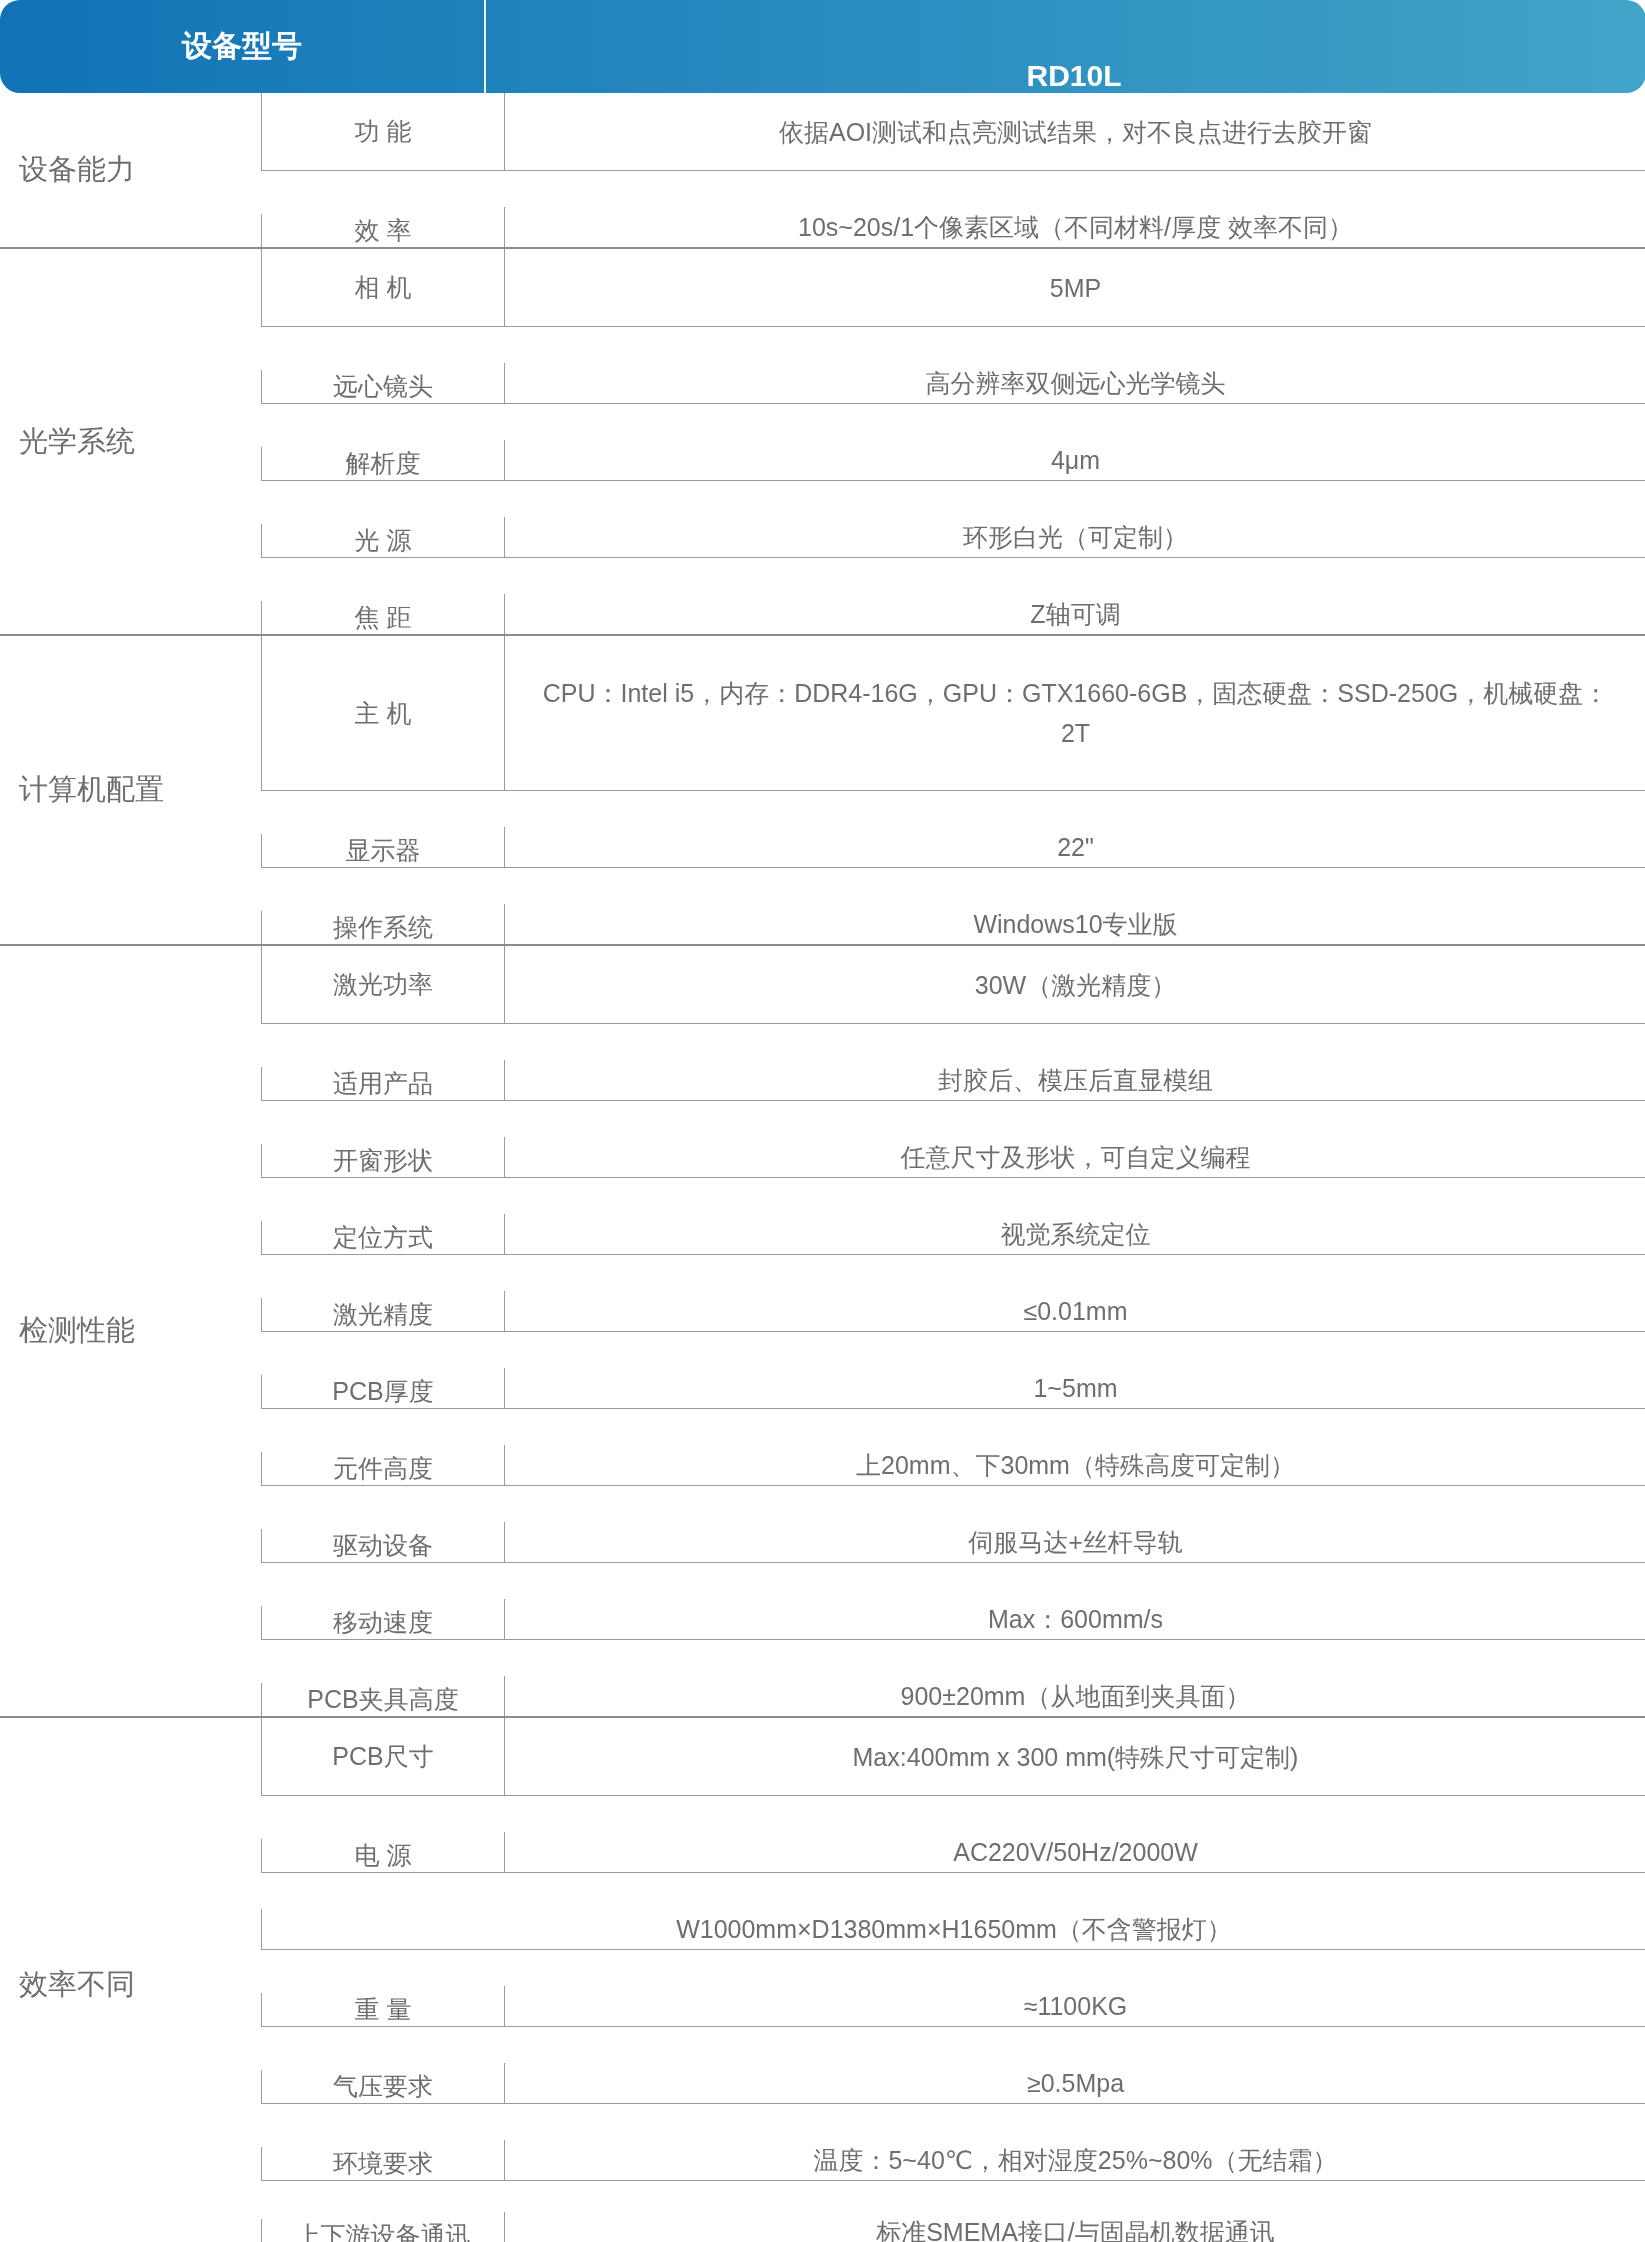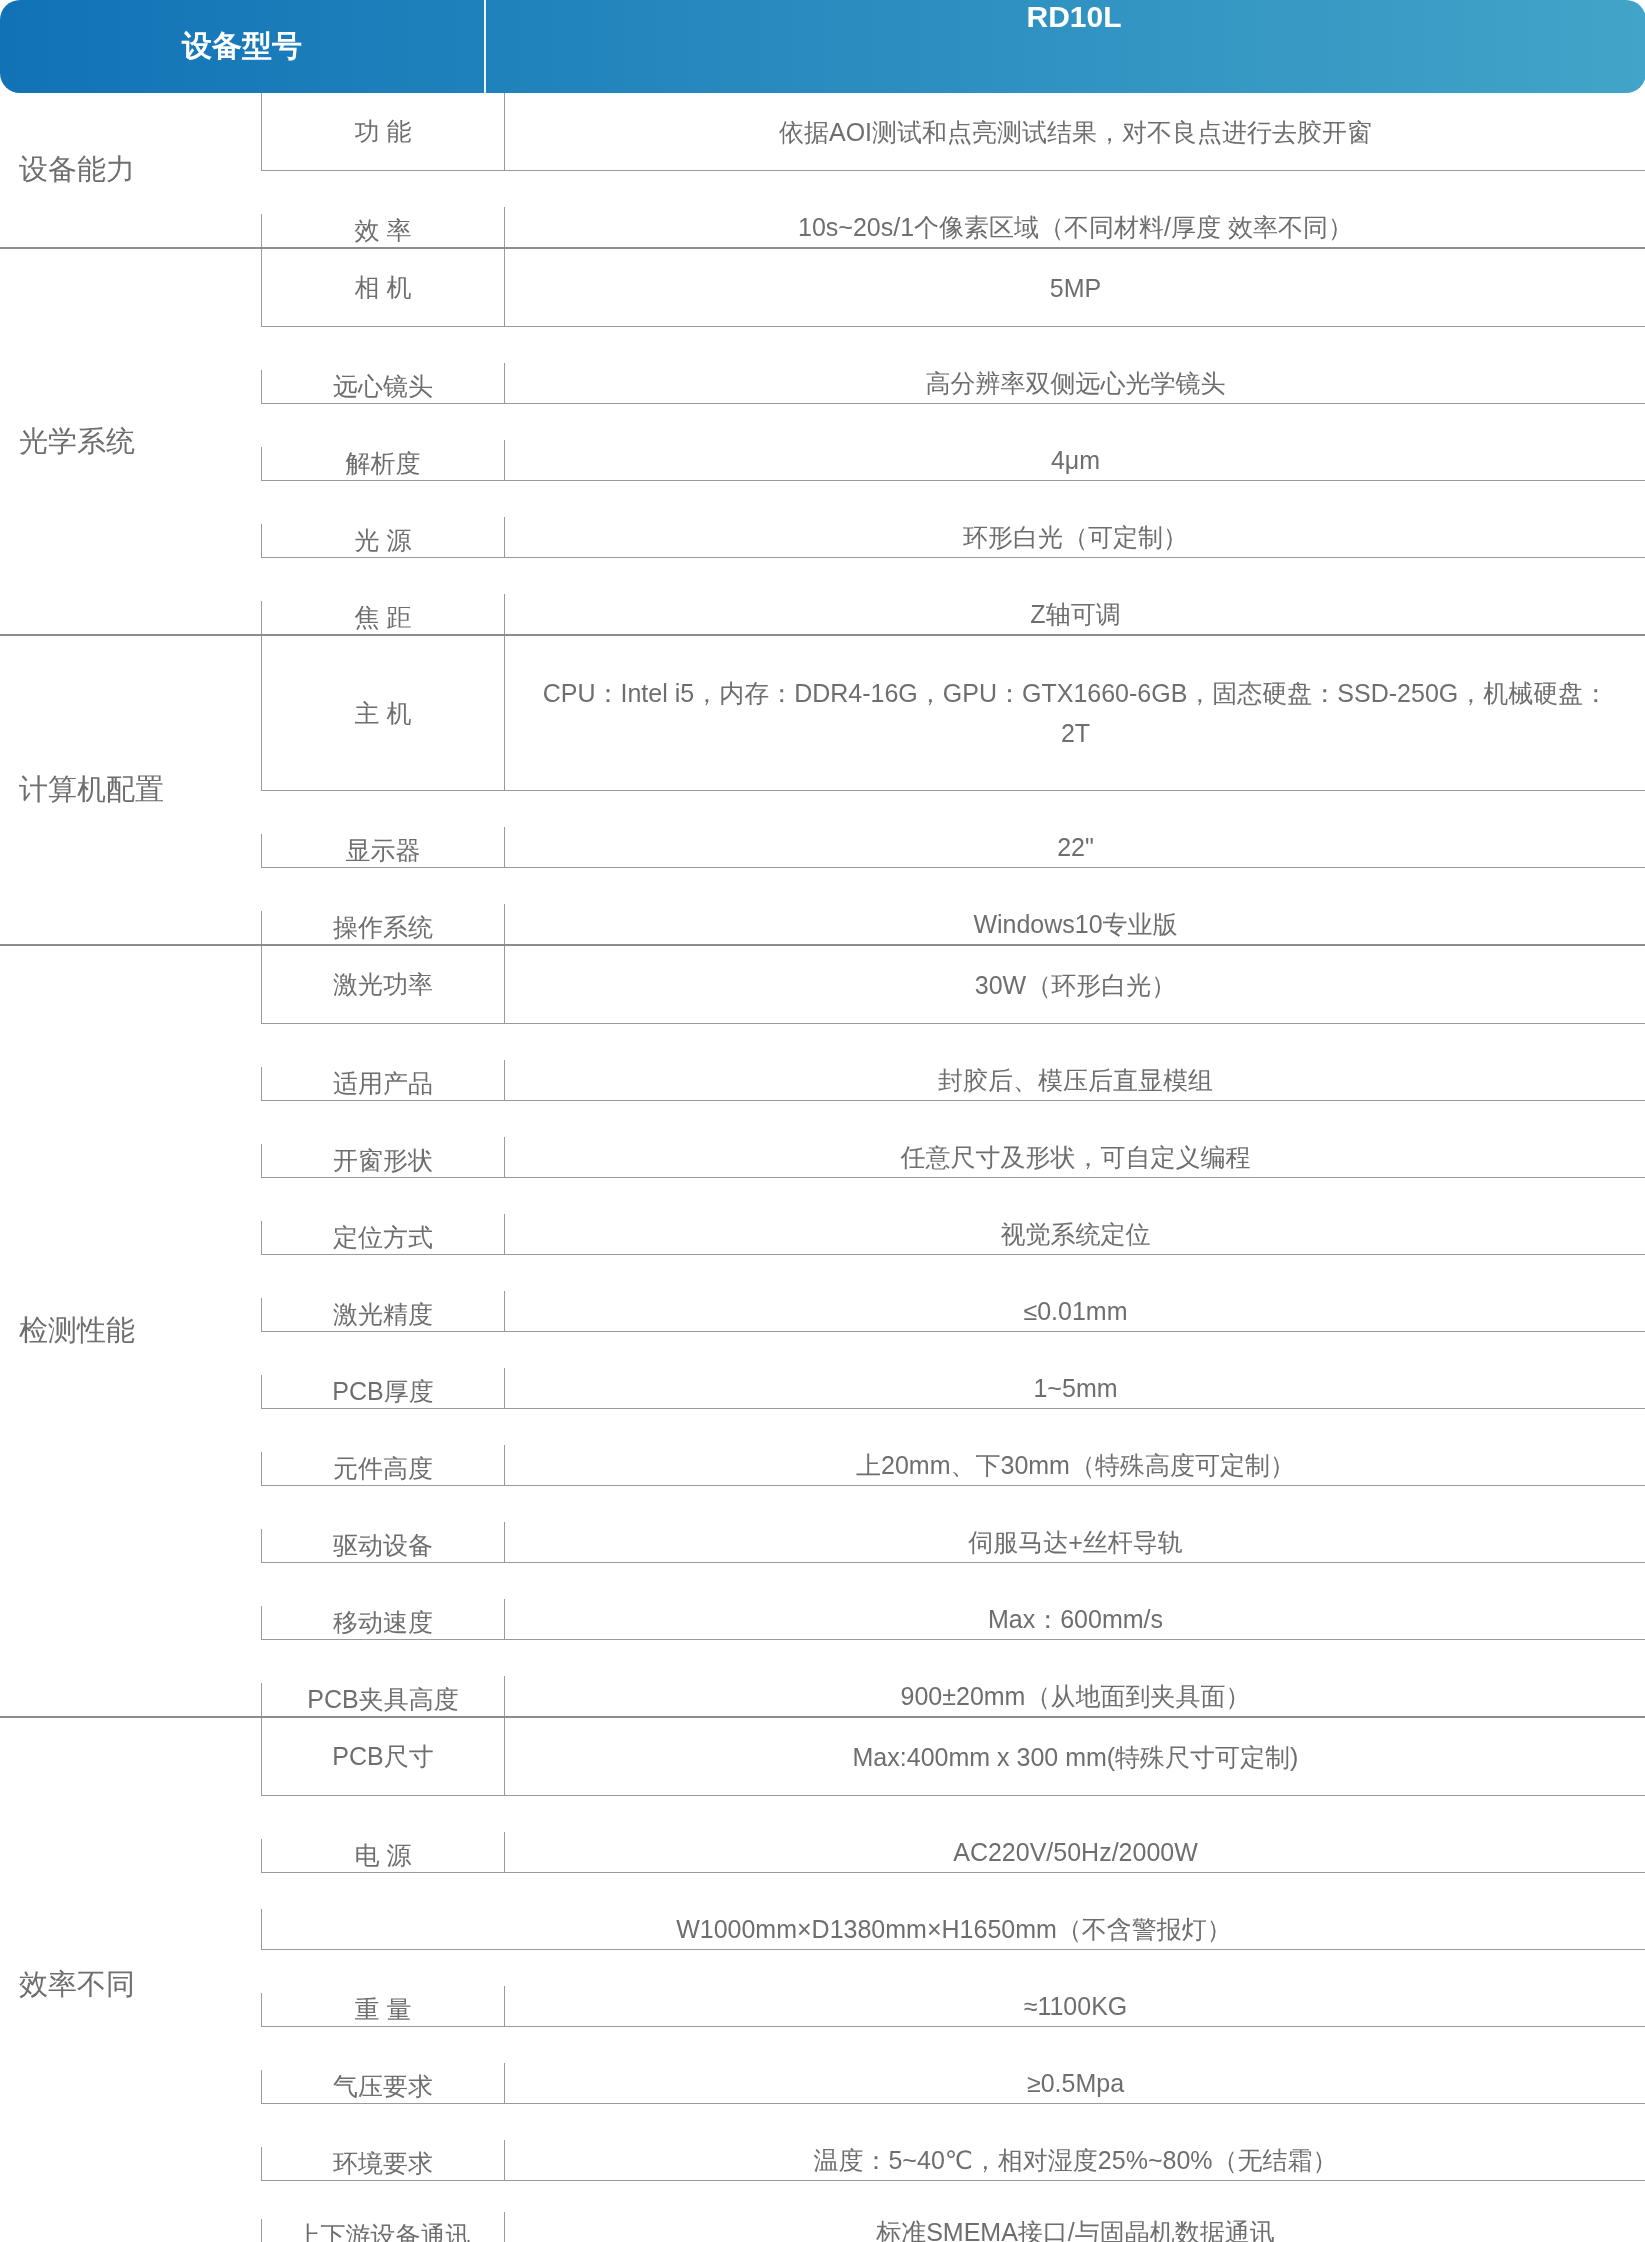--- a/index.html
+++ b/index.html
@@ -33,21 +33,21 @@
   .hcell-left {
     width: 486px;
     display: flex;
     align-items: center;
     justify-content: center;
     border-right: 2.6px solid rgba(255,255,255,0.9);
   }
   .hcell-right {
     flex: 1;
     display: flex;
-    align-items: flex-start;
+    align-items: flex-end;
     justify-content: center;
     margin-left: 16px;
   }
   
   .sec { display: flex; }
   .sec + .sec { border-top: 2.6px solid var(--line-strong); }
   .group-cell {
     width: 242px;
     display: flex;
     align-items: center;
@@ -159,21 +159,21 @@
     </div>
   </section>
 
   <section class="sec">
     <div class="group-cell">
       <span>检测性能</span>
     </div>
     <div class="rows">
       <div class="row">
         <div class="pcell">激光功率</div>
-        <div class="vcell">30W（环形白光）</div>
+        <div class="vcell">30W（激光精度）</div>
       </div>
       <div class="row">
         <div class="pcell">适用产品</div>
         <div class="vcell">封胶后、模压后直显模组</div>
       </div>
       <div class="row">
         <div class="pcell">开窗形状</div>
         <div class="vcell">任意尺寸及形状，可自定义编程</div>
       </div>
       <div class="row">

